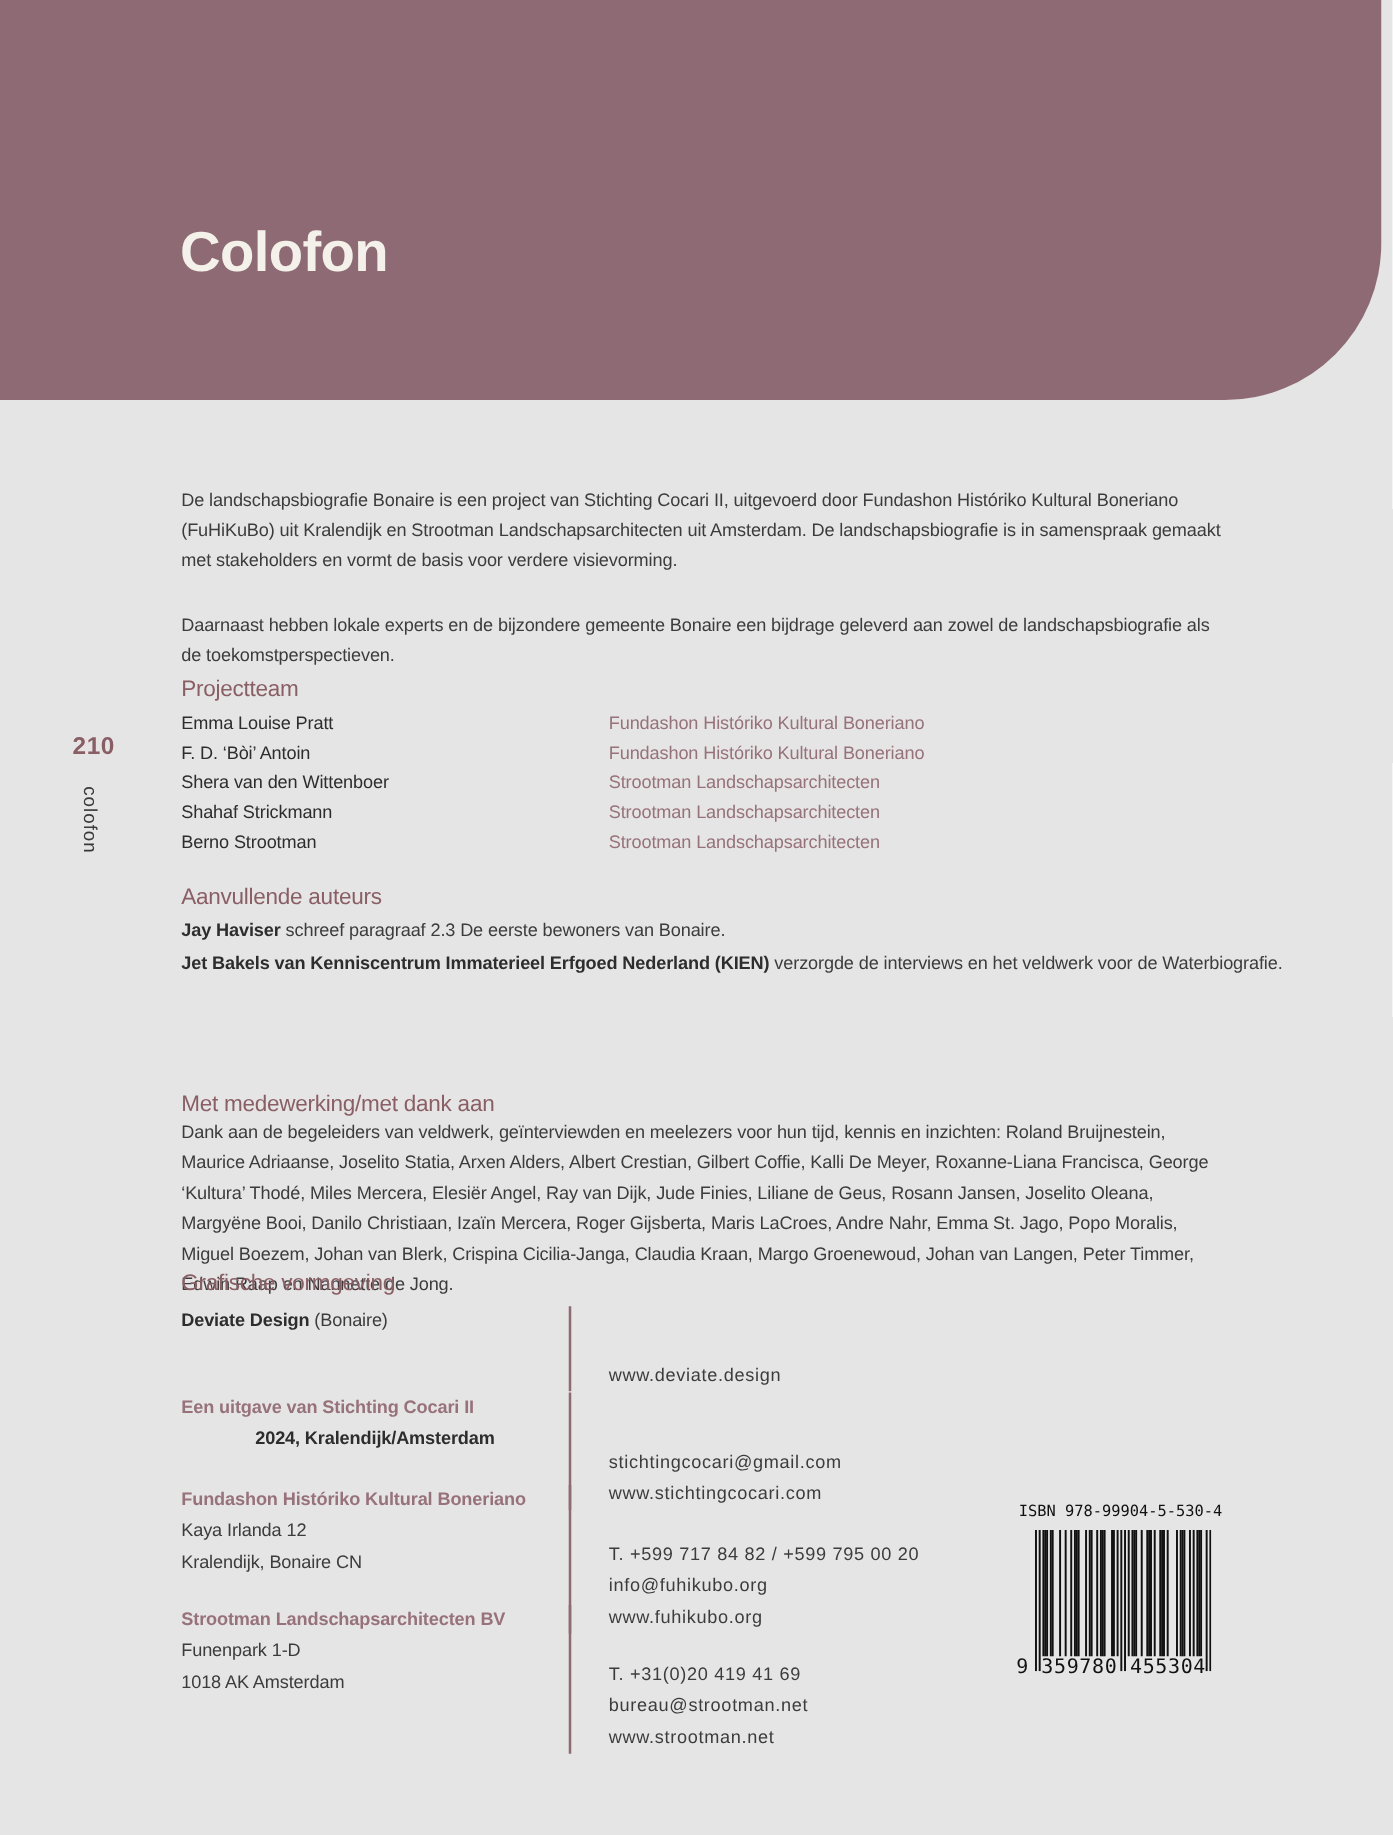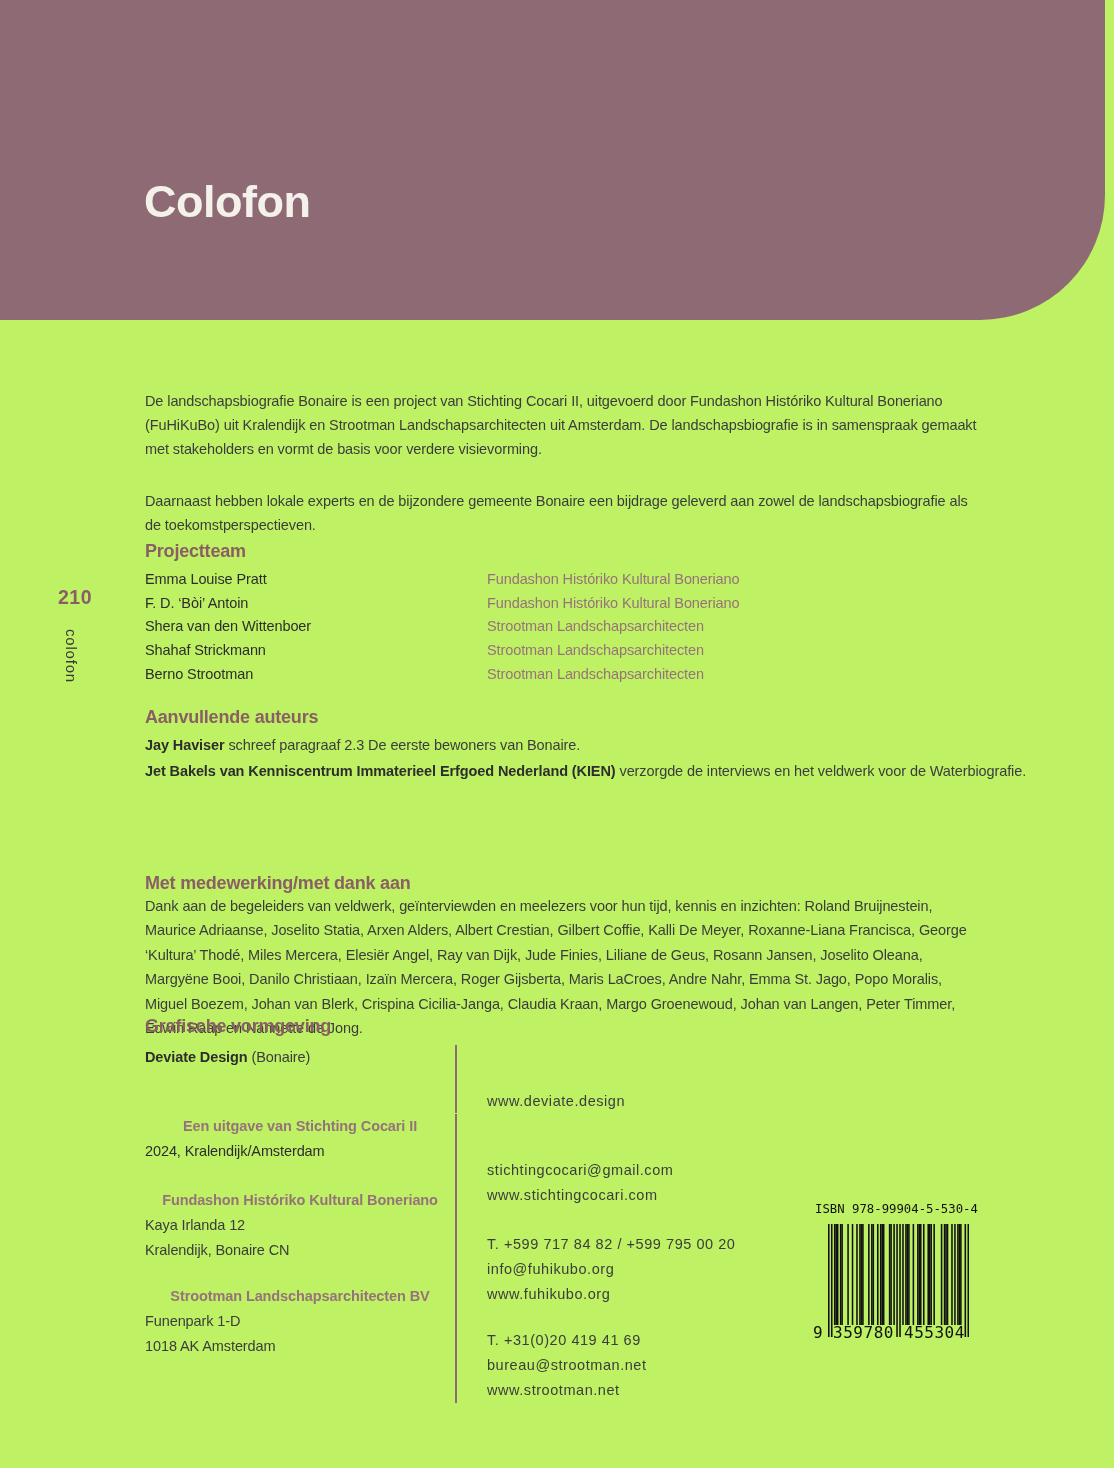--- a/index.html
+++ b/index.html
@@ -1,35 +1,35 @@
 <!DOCTYPE html>
 <html><head>
 <meta charset="utf-8">
 <style>
   html,body{margin:0;padding:0;background:#ffffff;}
-  .page{position:relative;width:1114px;height:1468px;background:#bef264;overflow:hidden;
+  .page{position:relative;width:1114px;height:1468px;background:#e5e5e5;overflow:hidden;
         font-family:"Liberation Sans",sans-serif;}
 
   
   .banner{position:absolute;left:0;top:0;width:1105px;height:320px;
           background:var(--banner);border-bottom-right-radius:125px;}
   .banner h1{position:absolute;left:144px;top:176px;margin:0;
              font-size:45px;font-weight:700;letter-spacing:-0.5px;
              color:var(--banner-text);}
 
   
   .pageno{position:absolute;left:58px;top:586px;font-size:19.5px;font-weight:700;
           color:var(--heading);letter-spacing:.5px;}
   .spine{position:absolute;left:63px;top:629px;writing-mode:vertical-rl;
          font-size:15px;color:#3a3939;letter-spacing:.8px;}
 
   
   .sec{position:absolute;left:145px;width:838px;color:var(--body);
        font-size:14.5px;line-height:24.3px;letter-spacing:-0.1px;}
-  .sec h2{margin:0;font-size:18px;line-height:18px;font-weight:700;
+  .sec h2{margin:0;font-size:18px;line-height:18px;font-weight:400;
           color:var(--heading);letter-spacing:-0.2px;}
   b,strong{color:var(--name);}
 
   #intro1{top:374px}
   #intro2{top:474px}
 
   #projectteam{top:542px}
   .team-rows{margin-top:8px;}
   .team-row{display:flex;height:23.7px;line-height:23.7px;}
   .team-name{width:342px;font-weight:400;color:var(--name);}
@@ -47,22 +47,22 @@
   .pipe{width:2px;background:var(--divider);}
   .cell-right{margin-left:30px;letter-spacing:.55px;margin-top:44px;}
 
   
   .pub{position:absolute;left:145px;display:flex;color:var(--body);
        font-size:14.5px;line-height:25px;letter-spacing:-0.1px;}
   #pub1{top:1114px}
   #pub2{top:1188px}
   #pub3{top:1284px}
   .pub .cell-left{width:310px;}
-  .pub-title{font-weight:700;color:var(--org);text-align:center;}
-  #pub1 .addr-line{font-weight:400;color:var(--name);}
+  .pub-title{font-weight:700;color:var(--org);}
+  #pub1 .addr-line{font-weight:700;color:var(--name);text-align:center;}
 
   
   #barcode{position:absolute;left:813px;top:1202px;width:170px;height:146px;}
   .isbn{position:absolute;left:2px;top:0;white-space:nowrap;
         font-family:"DejaVu Sans Mono",monospace;font-size:12.3px;color:var(--bar);}
   .bars{position:absolute;left:15px;top:22px;width:141px;height:113px;}
   .bars rect{fill:var(--bar);}
   .bdigit{position:absolute;top:121px;font-family:"DejaVu Sans Mono",monospace;
           font-size:16px;color:var(--bar);}
   #d0{left:0;}

